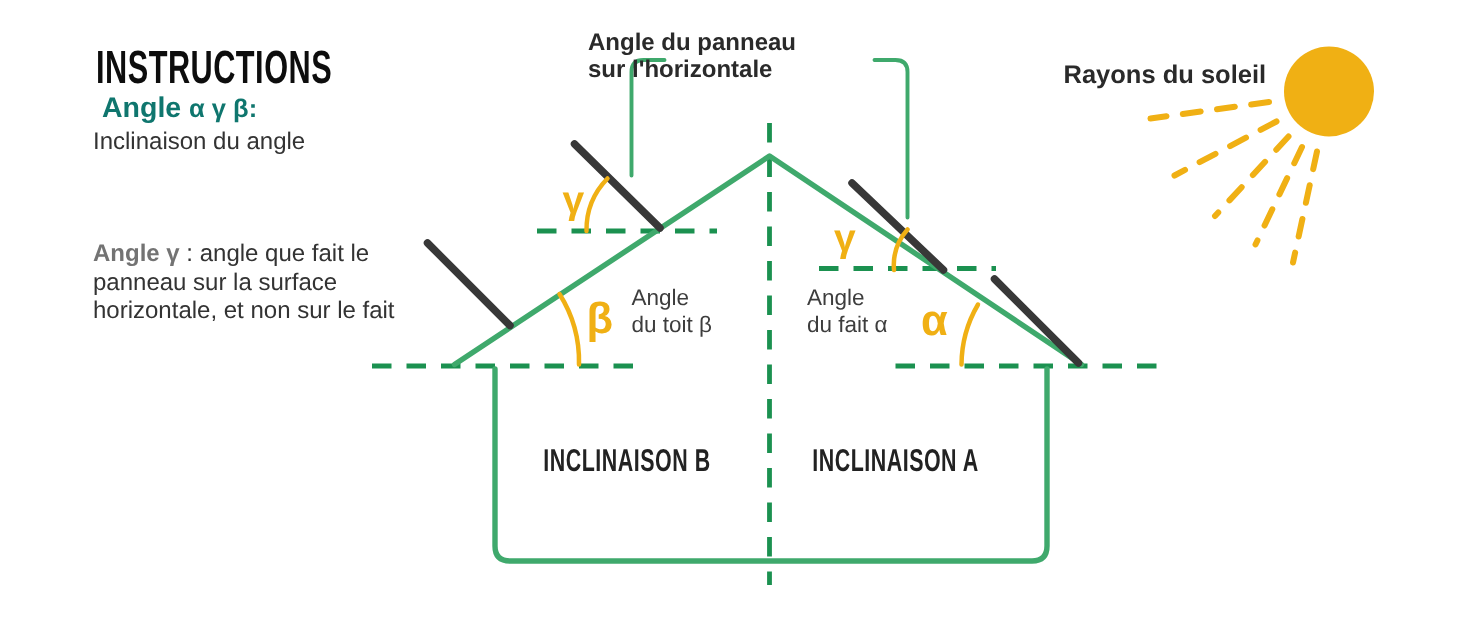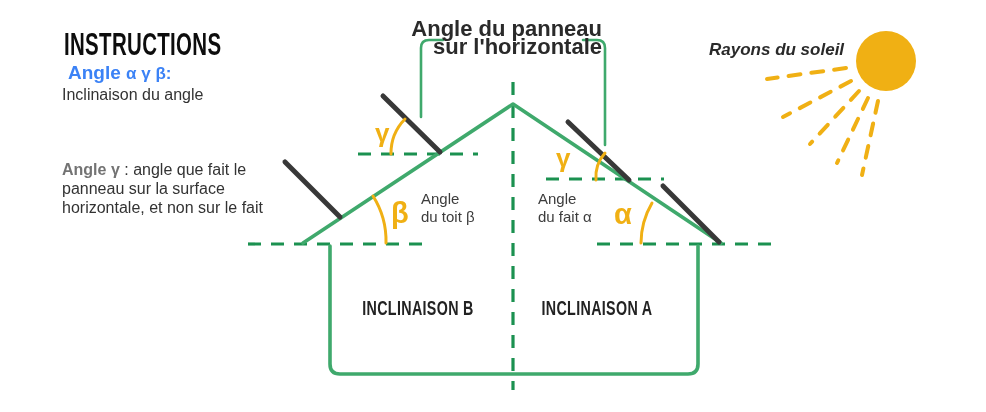--- a/index.html
+++ b/index.html
@@ -10,26 +10,26 @@
   .stage{
     position:relative;width:986px;height:412px;background:#ffffff;overflow:hidden;
     font-family:"Liberation Sans",sans-serif;color:var(--ink);padding-left:28px;
   }
   .stage svg{position:absolute;left:0;top:0;}
   .abs{position:absolute;}
   .title{
     font-size:31px;font-weight:700;letter-spacing:.5px;color:#0d0d0d;
     transform:scaleX(.66);transform-origin:left top;white-space:nowrap;
   }
-  .lead{font-size:19px;font-weight:600;color:#3b82f6;}
+  .lead{font-size:19px;font-weight:600;color:#0f766e;}
   .lead .sym{font-size:17px;}
   .para{font-size:16px;line-height:20px;color:#333;}
   .para b{color:#737373;}
   .bracket-label{
-    width:210px;text-align:right;font-size:22px;font-weight:600;line-height:18px;color:#2a2a2a;
+    width:210px;text-align:left;font-size:16px;font-weight:600;line-height:18px;color:#2a2a2a;
   }
   .sun-label{font-size:17px;font-weight:600;color:#2a2a2a;white-space:nowrap;}
   .roof-label{font-size:15px;line-height:18px;color:var(--ink-soft);}
   .incl{
     width:170px;text-align:center;font-size:21px;font-weight:600;letter-spacing:.5px;color:#222;
     transform:scaleX(.68);transform-origin:center top;white-space:nowrap;
   }
   .greek{color:var(--yellow);font-weight:700;line-height:1;}
   .g-sm{font-size:26px;}
   .g-lg{font-size:29px;}
@@ -93,21 +93,21 @@
     <div><b>Angle γ</b><span> : angle que fait le</span></div>
     <div>panneau sur la surface</div>
     <div>horizontale, et non sur le fait</div>
   </div>
 
   <div class="abs bracket-label" style="left:392px;top:20px;">
     <div>Angle du panneau</div>
     <div>sur l'horizontale</div>
   </div>
 
-  <div class="abs sun-label" style="left:709px;top:40px;font-style:italic;">Rayons du soleil</div>
+  <div class="abs sun-label" style="left:709px;top:40px;">Rayons du soleil</div>
 
   <div class="abs roof-label" style="left:421px;top:190px;">
     <div>Angle</div>
     <div>du toit β</div>
   </div>
   <div class="abs roof-label" style="left:538px;top:190px;">
     <div>Angle</div>
     <div>du fait α</div>
   </div>
 

